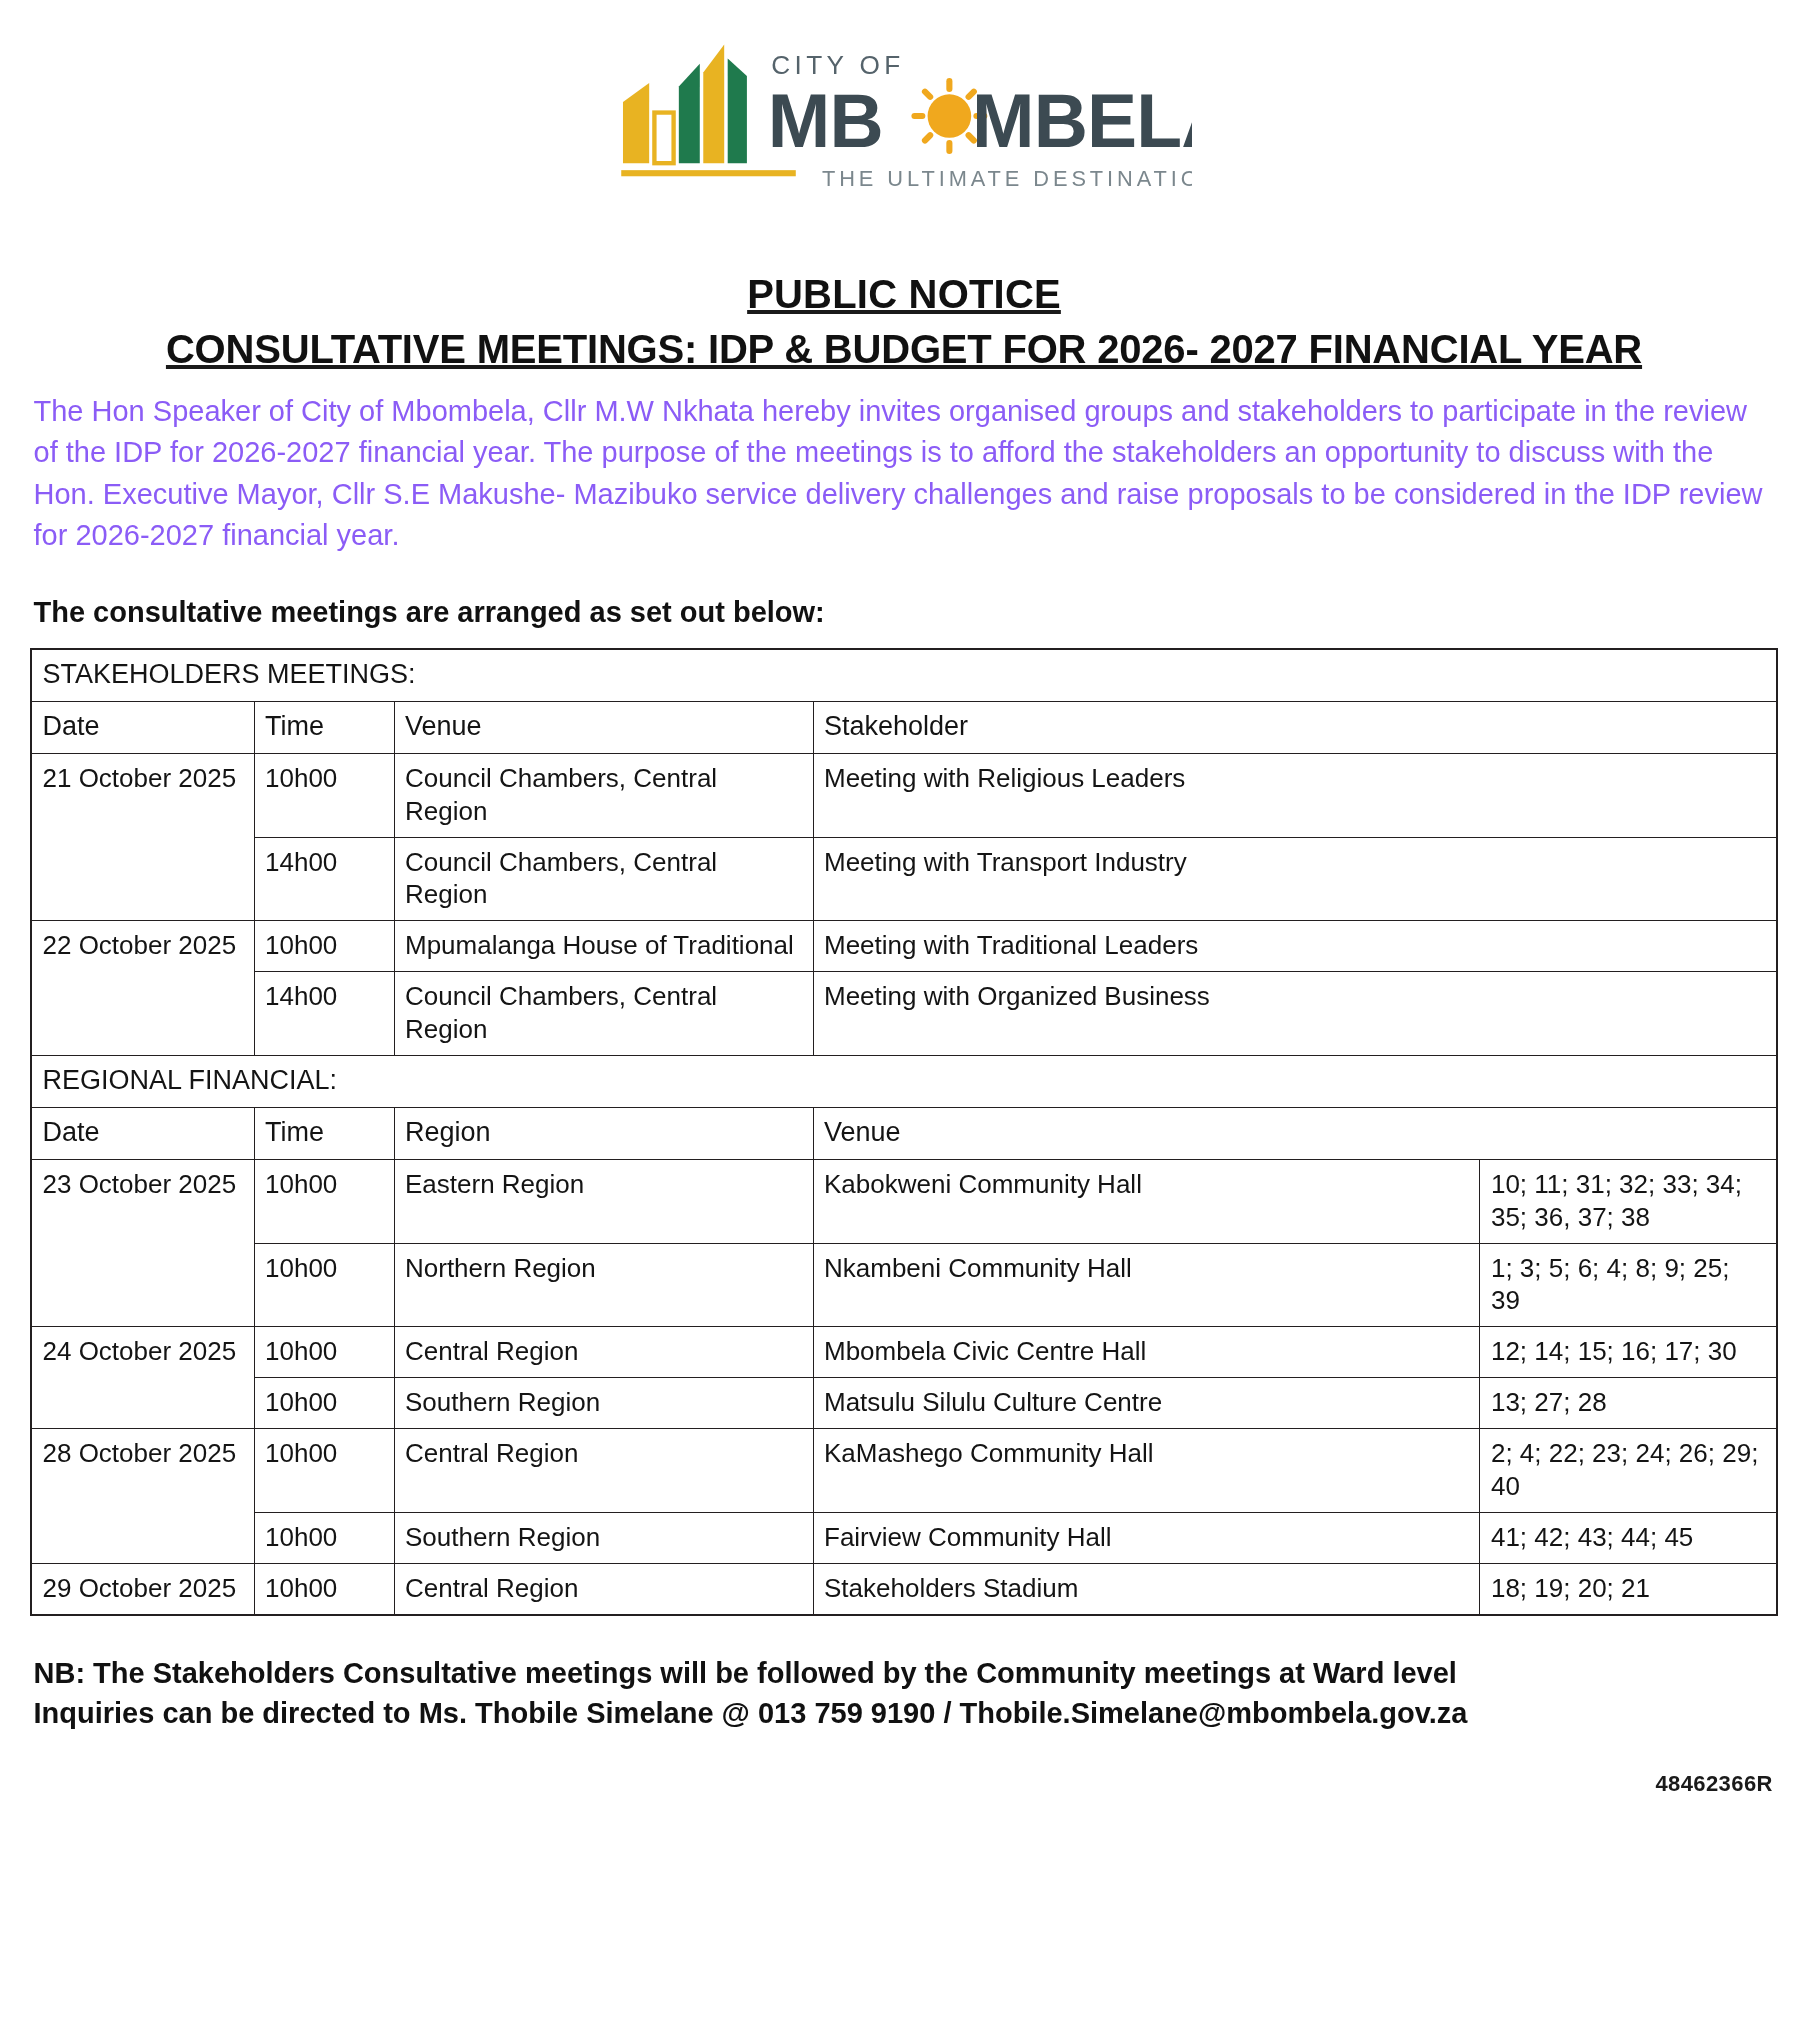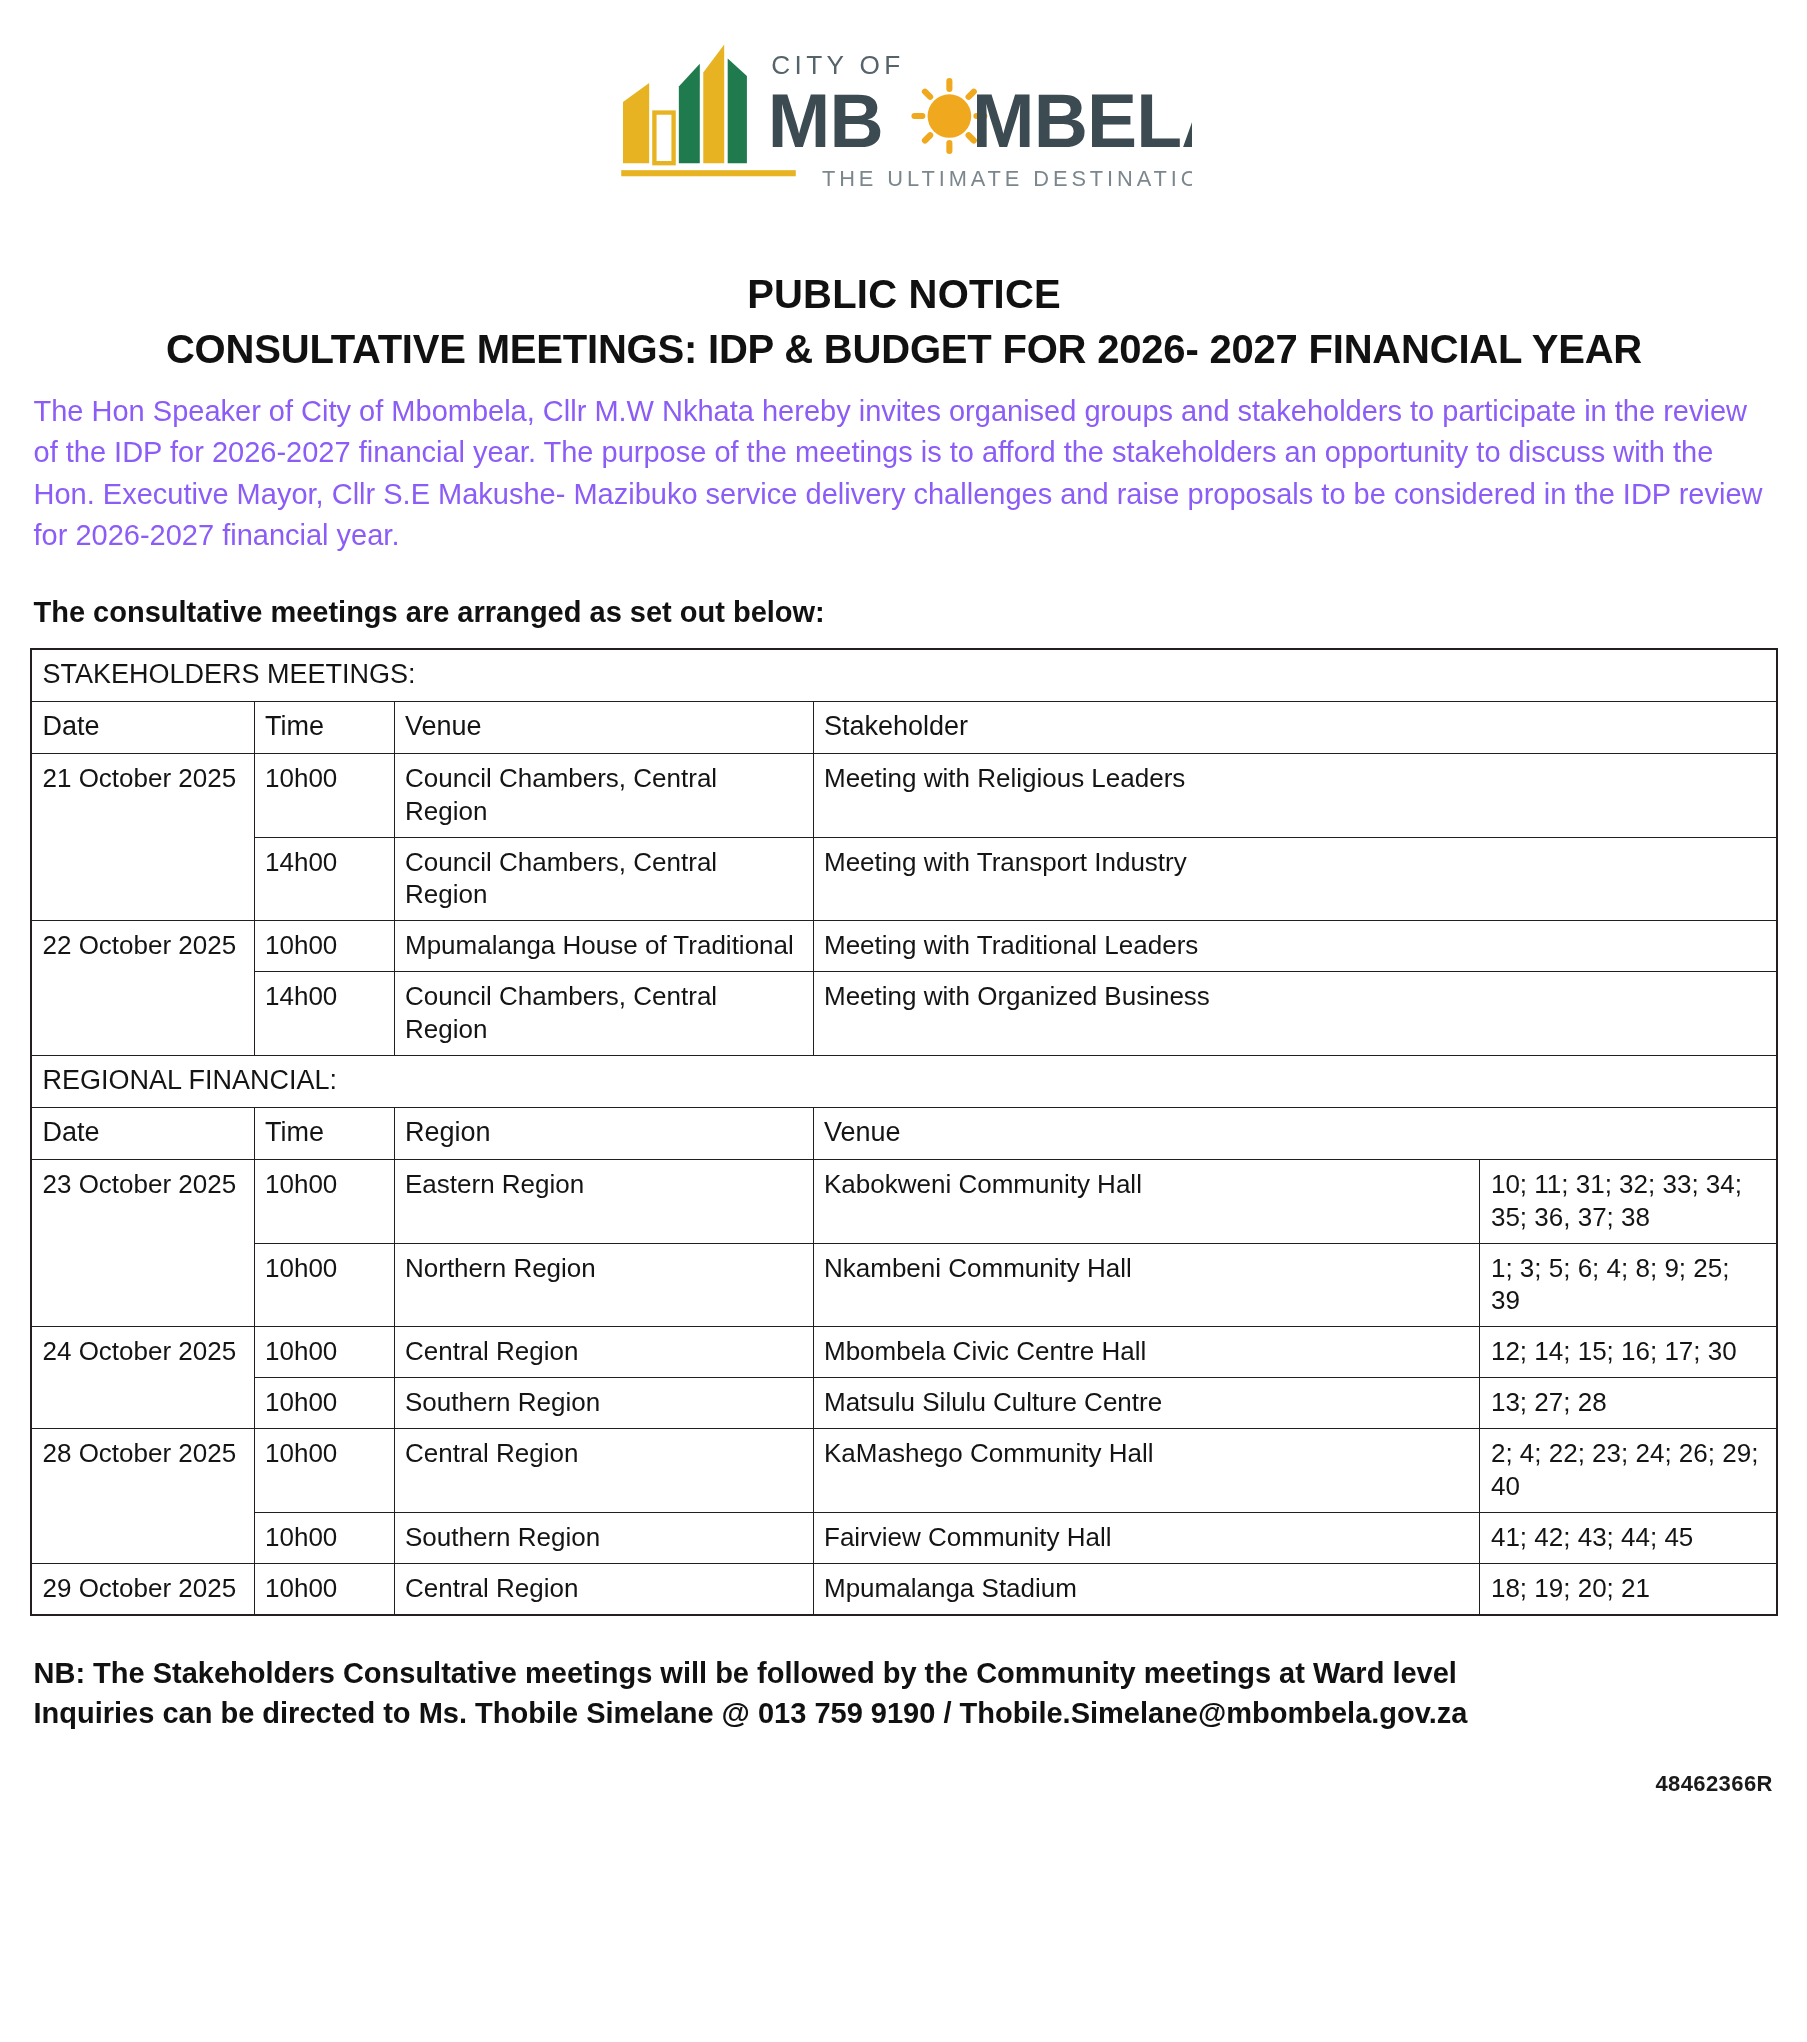--- a/index.html
+++ b/index.html
@@ -34,20 +34,21 @@
     position: relative;
     width: 576px;
     height: 210px;
   }
   .logo svg { display: block; }
 
   
   .title-block {
     text-align: center;
     margin-bottom: 15.7px;
+    text-decoration: underline;
   }
   .title1 {
     font-size: 40px;
     font-weight: bold;
     letter-spacing: 0.2px;
     color: #111;
     margin-bottom: 10.5px;
   }
   .title2 {
     font-size: 40px;
@@ -260,21 +261,21 @@
       <tr>
         <td>10h00</td>
         <td>Southern Region</td>
         <td>Fairview Community Hall</td>
         <td>41; 42; 43; 44; 45</td>
       </tr>
       <tr>
         <td>29 October 2025</td>
         <td>10h00</td>
         <td>Central Region</td>
-        <td>Mpumalanga Stadium</td>
+        <td>Stakeholders Stadium</td>
         <td>18; 19; 20; 21</td>
       </tr>
     </tbody>
   </table>
 
   <div class="nb">
     <div>NB: The Stakeholders Consultative meetings will be followed by the Community meetings at Ward level</div>
     <div>Inquiries can be directed to Ms. Thobile Simelane @ 013 759 9190 / Thobile.Simelane@mbombela.gov.za</div>
   </div>
 

